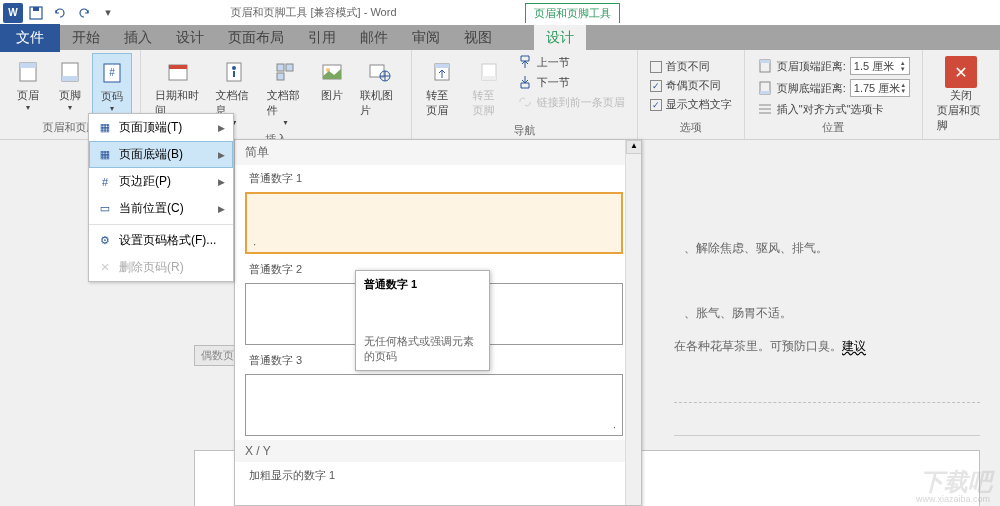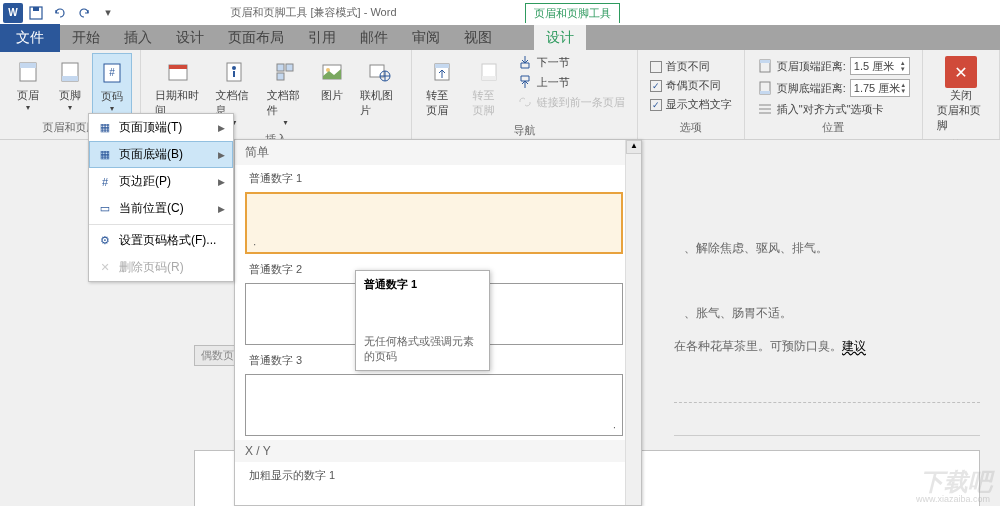--- a/index.html
+++ b/index.html
@@ -220,29 +220,29 @@
             <svg class="ico" viewBox="0 0 24 24">
               <rect x="5" y="4" width="14" height="16" fill="#fff" stroke="#ccc"></rect>
               <rect x="5" y="16" width="14" height="4" fill="#eee"></rect>
             </svg>
           </div>
         <span>转至页脚</span>
       </div>
       <div class="small-rows">
         <div class="small-row">
             <svg class="ico-s" viewBox="0 0 16 16">
-              <path d="M4 9 H12 V14 H4 Z M8 2 L8 9 M5 6 L8 9 L11 6" fill="none" stroke="#2b579a"></path>
-            </svg>
-            <span>下一节</span>
+              <path d="M4 2 H12 V7 H4 Z M8 7 L8 14 M5 10 L8 7 L11 10" fill="none" stroke="#2b579a"></path>
+            </svg>
+            <span>上一节</span>
           </div>
         <div class="small-row">
             <svg class="ico-s" viewBox="0 0 16 16">
-              <path d="M4 2 H12 V7 H4 Z M8 7 L8 14 M5 10 L8 7 L11 10" fill="none" stroke="#2b579a"></path>
-            </svg>
-            <span>上一节</span>
+              <path d="M4 9 H12 V14 H4 Z M8 2 L8 9 M5 6 L8 9 L11 6" fill="none" stroke="#2b579a"></path>
+            </svg>
+            <span>下一节</span>
           </div>
         <div class="small-row" style="color:#bbb">
             <svg class="ico-s" viewBox="0 0 16 16">
               <path d="M3 8 A3 3 0 0 1 8 5 M13 8 A3 3 0 0 1 8 11" fill="none" stroke="#ccc"></path>
             </svg>
             <span>链接到前一条页眉</span>
           </div>
       </div>
     </div>
     <div class="group-label">导航</div>

